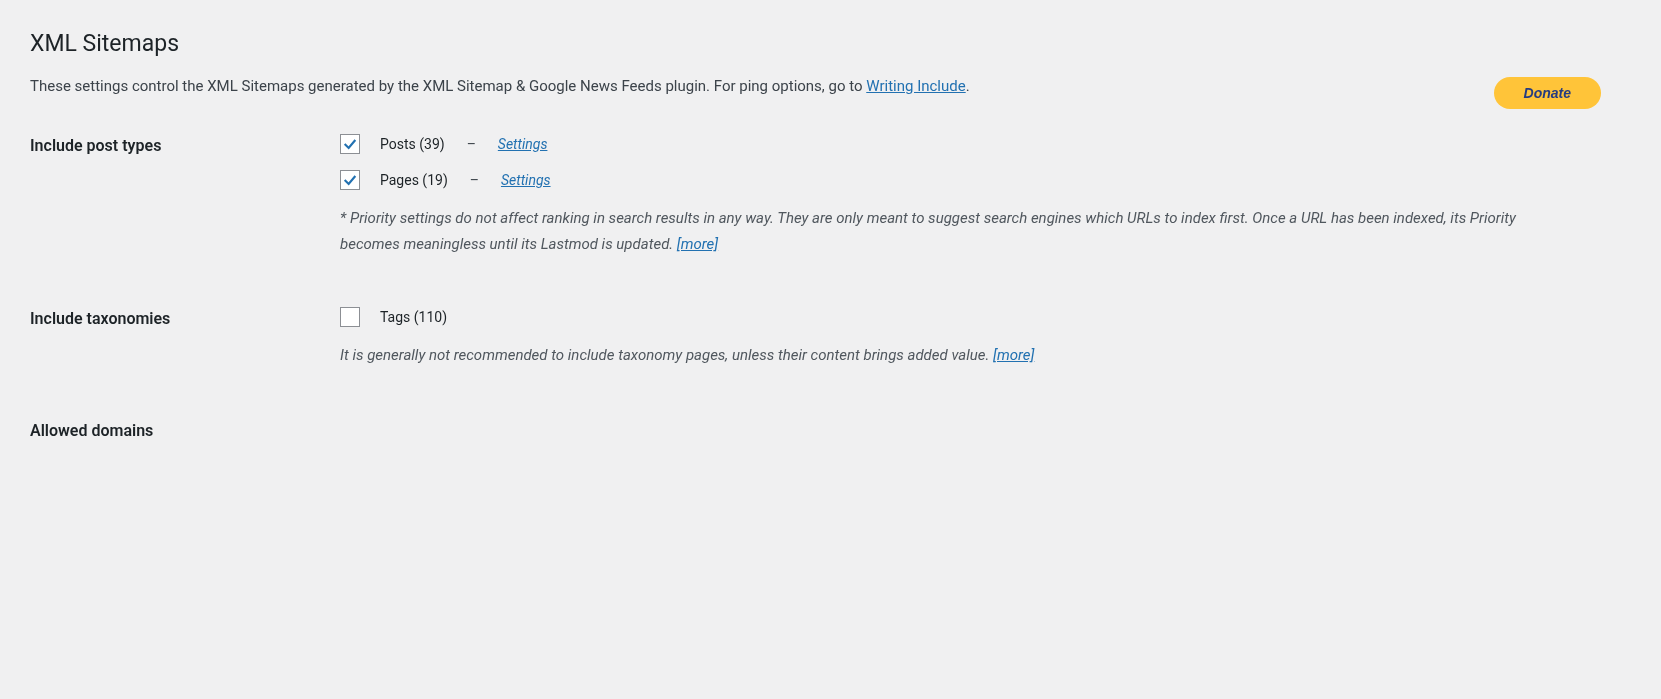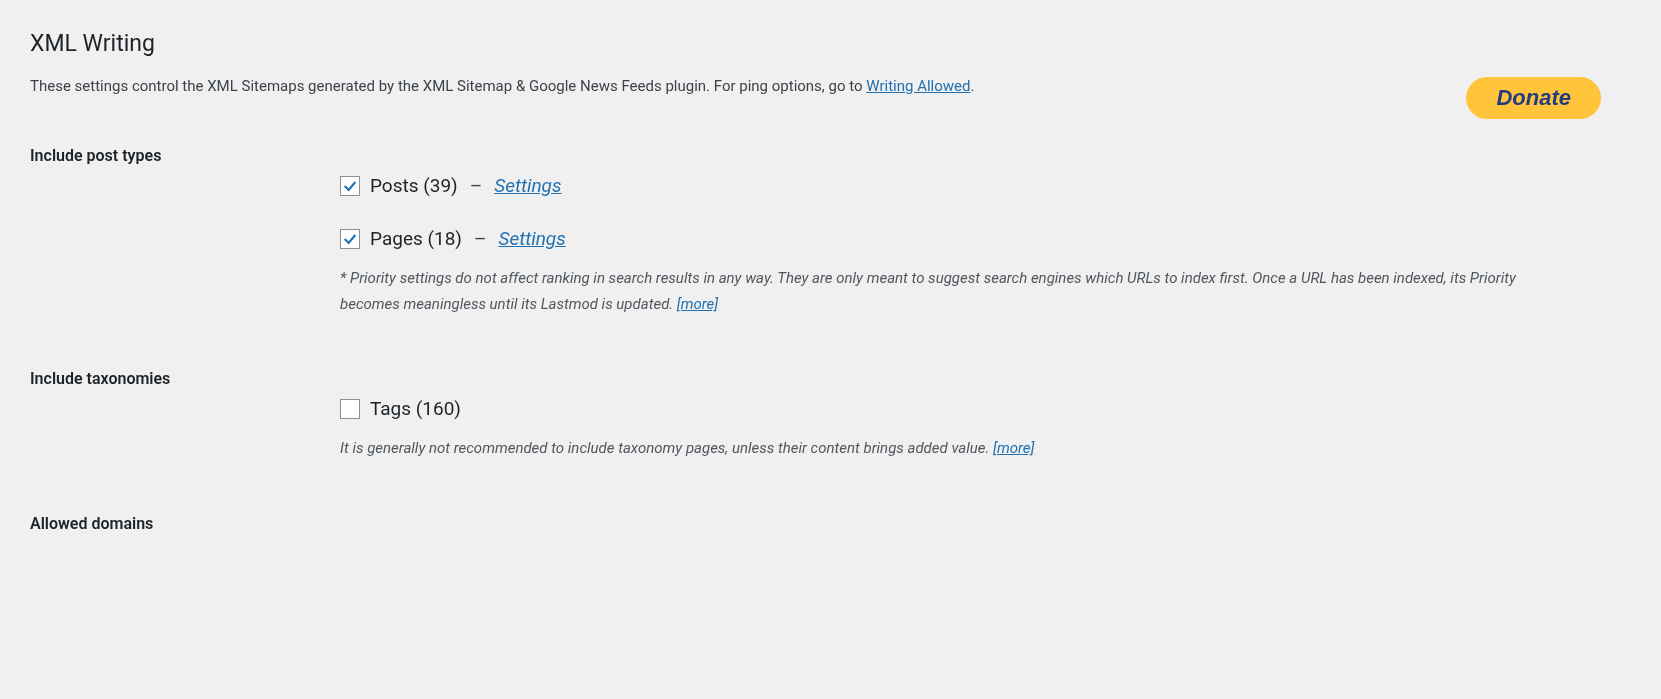--- a/index.html
+++ b/index.html
@@ -37,21 +37,21 @@
       text-decoration: underline;
     }
     a.link.italic {
       font-style: italic;
     }
     .donate-btn {
       background: #ffc439;
       border: none;
       border-radius: 22px;
       padding: 8px 30px;
-      font-size: 22px;
+      font-size: 14px;
       font-weight: 700;
       font-style: italic;
       color: #253b80;
       font-family: "Segoe UI", Arial, sans-serif;
       cursor: pointer;
       white-space: nowrap;
       margin-right: 30px;
     }
     .form-table {
       width: 100%;
@@ -70,24 +70,23 @@
       color: #1d2327;
     }
     .form-row .field-col {
       flex: 1;
       font-size: 15px;
       color: #3c434a;
     }
     .checkbox-line {
       display: flex;
       align-items: center;
-      gap: 10px;
+      gap: 20px;
       margin-bottom: 16px;
-      font-size: 19px;
-      margin-top: 30px;
+      font-size: 14px;
     }
     .checkbox-box {
       width: 20px;
       height: 20px;
       border: 1px solid #8c8f94;
       background: #fff;
       display: flex;
       align-items: center;
       justify-content: center;
       cursor: pointer;
@@ -128,25 +127,25 @@
       margin-top: 6px;
     }
     .field-label-text {
       font-size: 15px;
       color: #1d2327;
     }
   </style>
 </head>
 <body>
 
-<h2 class="page-title">XML Writing</h2>
+<h2 class="page-title">XML Sitemaps</h2>
 
 <div class="intro">
   <div class="intro-text">
-    <span>These settings control the XML Sitemaps generated by the XML Sitemap &amp; Google News Feeds plugin. For ping options, go to </span><a href="#" class="link">Writing Allowed</a><span>.</span>
+    <span>These settings control the XML Sitemaps generated by the XML Sitemap &amp; Google News Feeds plugin. For ping options, go to </span><a href="#" class="link">Writing Include</a><span>.</span>
   </div>
   <button class="donate-btn">Donate</button>
 </div>
 
 <div class="form-table">
 
   <div class="form-row">
     <div class="label-col">Include post types</div>
     <div class="field-col">
 
@@ -160,42 +159,42 @@
         <span class="sep">–</span>
         <a href="#" class="link italic">Settings</a>
       </div>
 
       <div class="checkbox-line">
         <span class="checkbox-box checked">
           <svg viewBox="0 0 24 24">
               <path fill="none" stroke="#2271b1" stroke-width="3.2" d="M4 12 L10 18 L20 6"></path>
             </svg>
         </span>
-        <span class="cb-label">Pages (18)</span>
+        <span class="cb-label">Pages (19)</span>
         <span class="sep">–</span>
         <a href="#" class="link italic">Settings</a>
       </div>
 
       <div class="note">
         <span>* Priority settings do not affect ranking in search results in any way. They are only meant to suggest search engines which URLs to index first. Once a URL has been indexed, its Priority becomes meaningless until its Lastmod is updated. </span><a href="#" class="link italic">[more]</a>
       </div>
 
     </div>
   </div>
 
   <div class="form-row">
     <div class="label-col">Include taxonomies</div>
     <div class="field-col">
 
 
       <div class="checkbox-line">
         <span class="checkbox-box">
           
         </span>
-        <span class="cb-label">Tags (160)</span>
+        <span class="cb-label">Tags (110)</span>
       </div>
 
       <div class="note">
         <span>It is generally not recommended to include taxonomy pages, unless their content brings added value. </span><a href="#" class="link italic">[more]</a>
       </div>
 
     </div>
   </div>
 
   <div class="form-row">

